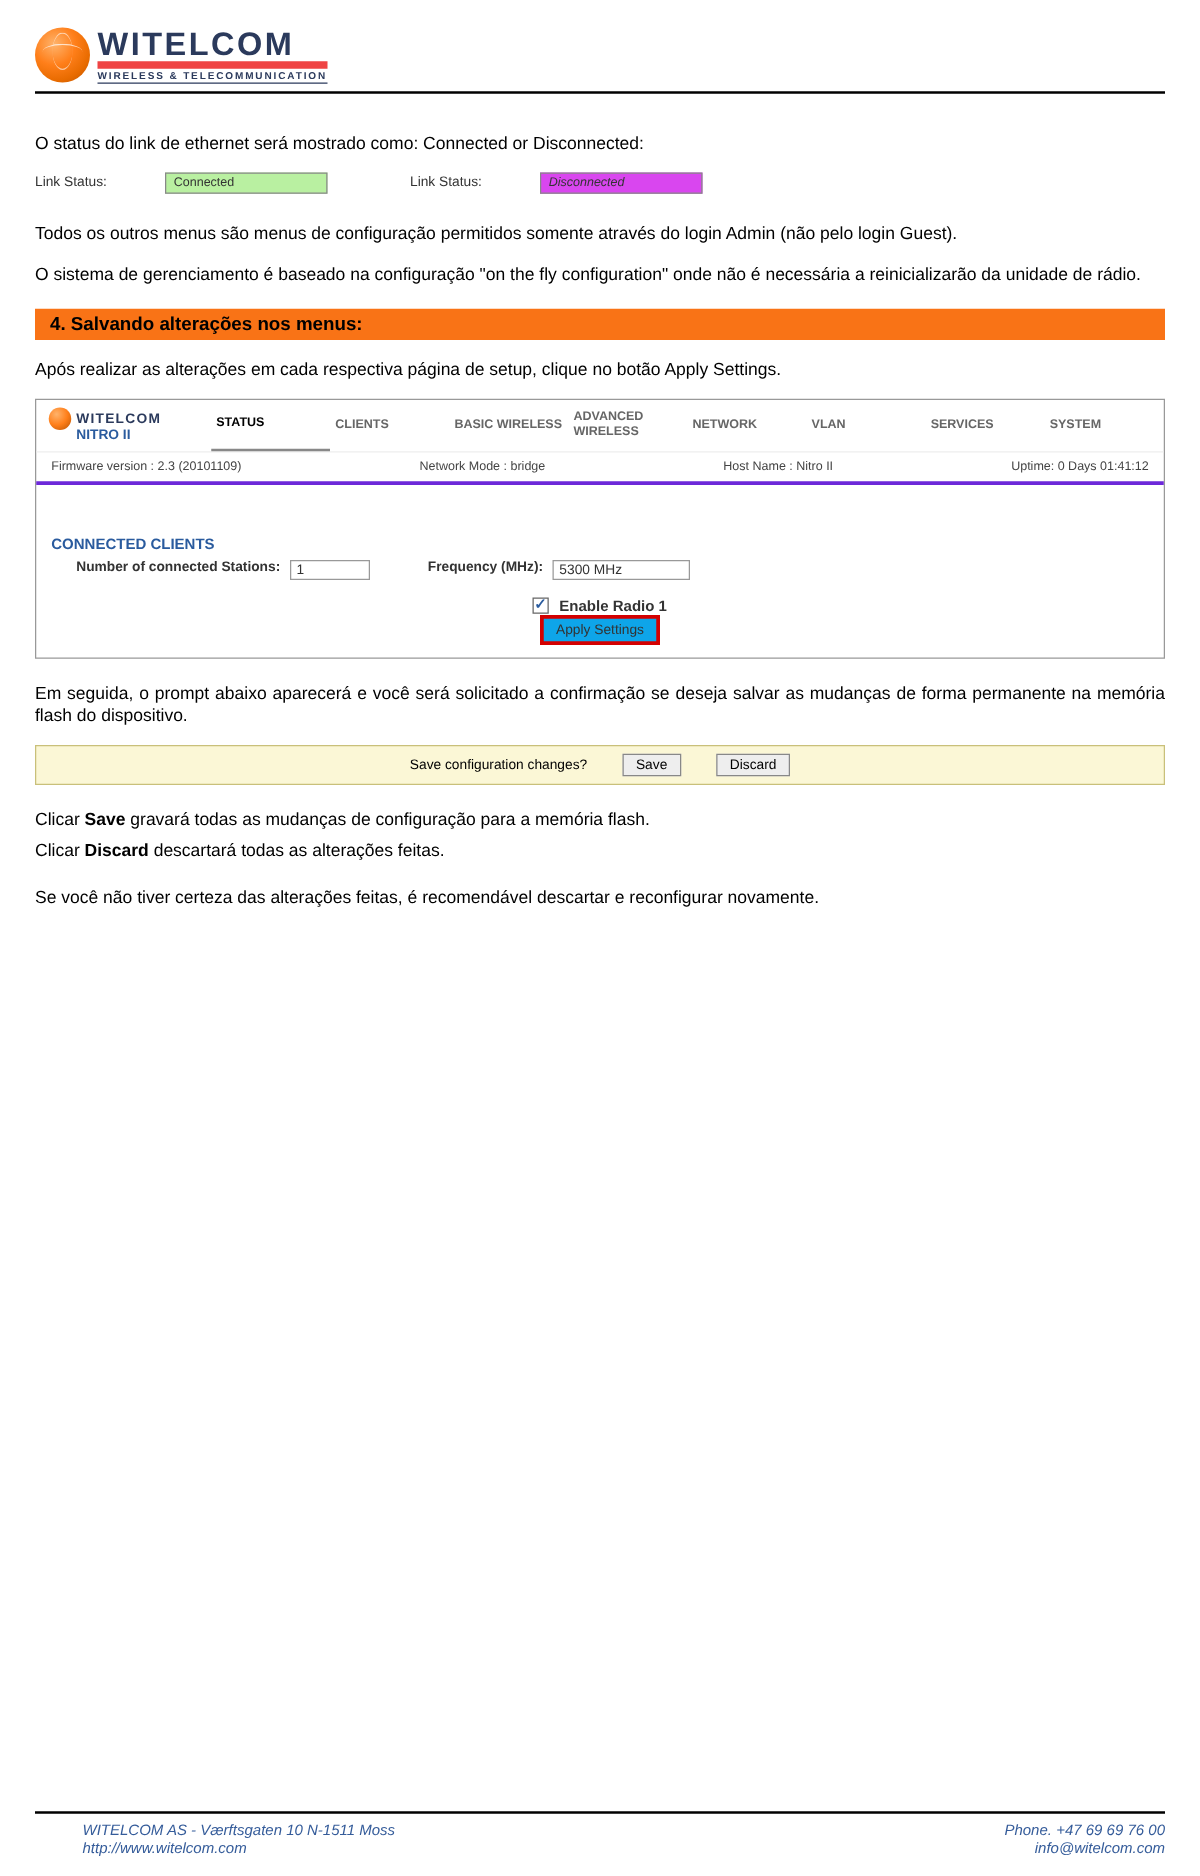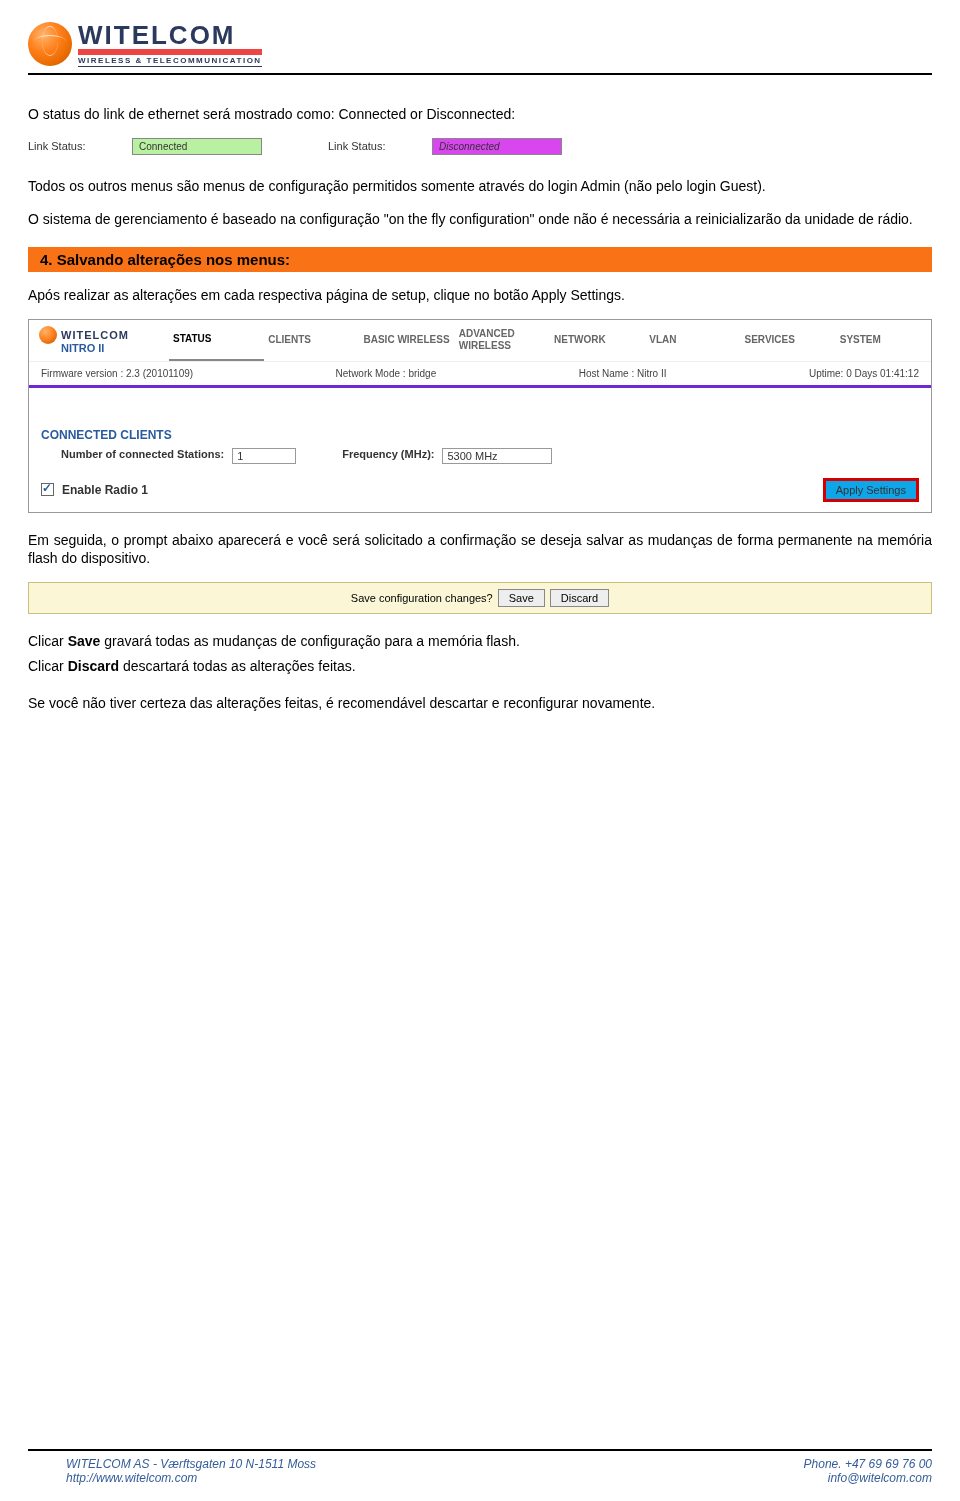--- a/index.html
+++ b/index.html
@@ -110,40 +110,41 @@
     .admin-section{
       padding:8px 12px 4px 12px;
     }
     .cc-title{ color:#2a5b9e; font-weight:bold; font-size:12px; margin-bottom:6px;margin-top:32px;}
     .cc-row{ display:flex; align-items:flex-start; gap:8px; font-size:11px; font-weight:bold;padding-left:20px;}
     .cc-row .inp{ border:1px solid #999; background:#fff; padding:1px 4px; min-width:64px; font-weight:normal;}
     .cc-row .lbl{ font-weight:bold;}
     .enable-row{
       display:flex; align-items:center; justify-content:space-between;
       padding:10px 12px 10px 12px;
+      flex-direction:column;
     }
     .enable-left{display:flex;align-items:center;gap:8px;}
     .chk{ width:13px;height:13px;border:1px solid #666;background:#fff;position:relative;}
     .chk.checked::after{content:"✓";position:absolute;top:-3px;left:0;font-size:12px;color:#2a5b9e;font-weight:bold;}
     .enable-lbl{font-weight:bold;font-size:12px;}
     .apply-btn{
       border:3px solid #d40000;
       padding:3px 10px;
       font-size:11px;
       background:#0ea5e9;
       cursor:pointer;
     }
 
     .save-bar{
       border:1px solid #c9c07a;
       background:#fbf7d6;
       margin:12px 0 18px 0;
       padding:6px 10px;
       font-size:11px;
-      display:flex; justify-content:center; align-items:center; gap:5px;
+      display:flex; justify-content:center; align-items:center; gap:28px;
     }
     .save-bar .q{}
     .save-bar .sbtn{
       border:1px solid #888; background:#eee; padding:2px 10px; font-size:11px; cursor:pointer;
     }
 
     .footer{
       position:absolute; left:28px; right:28px; bottom:16px;
     }
     .hr-thin{ border:none; border-top:2px solid #000; margin-bottom:6px;}

